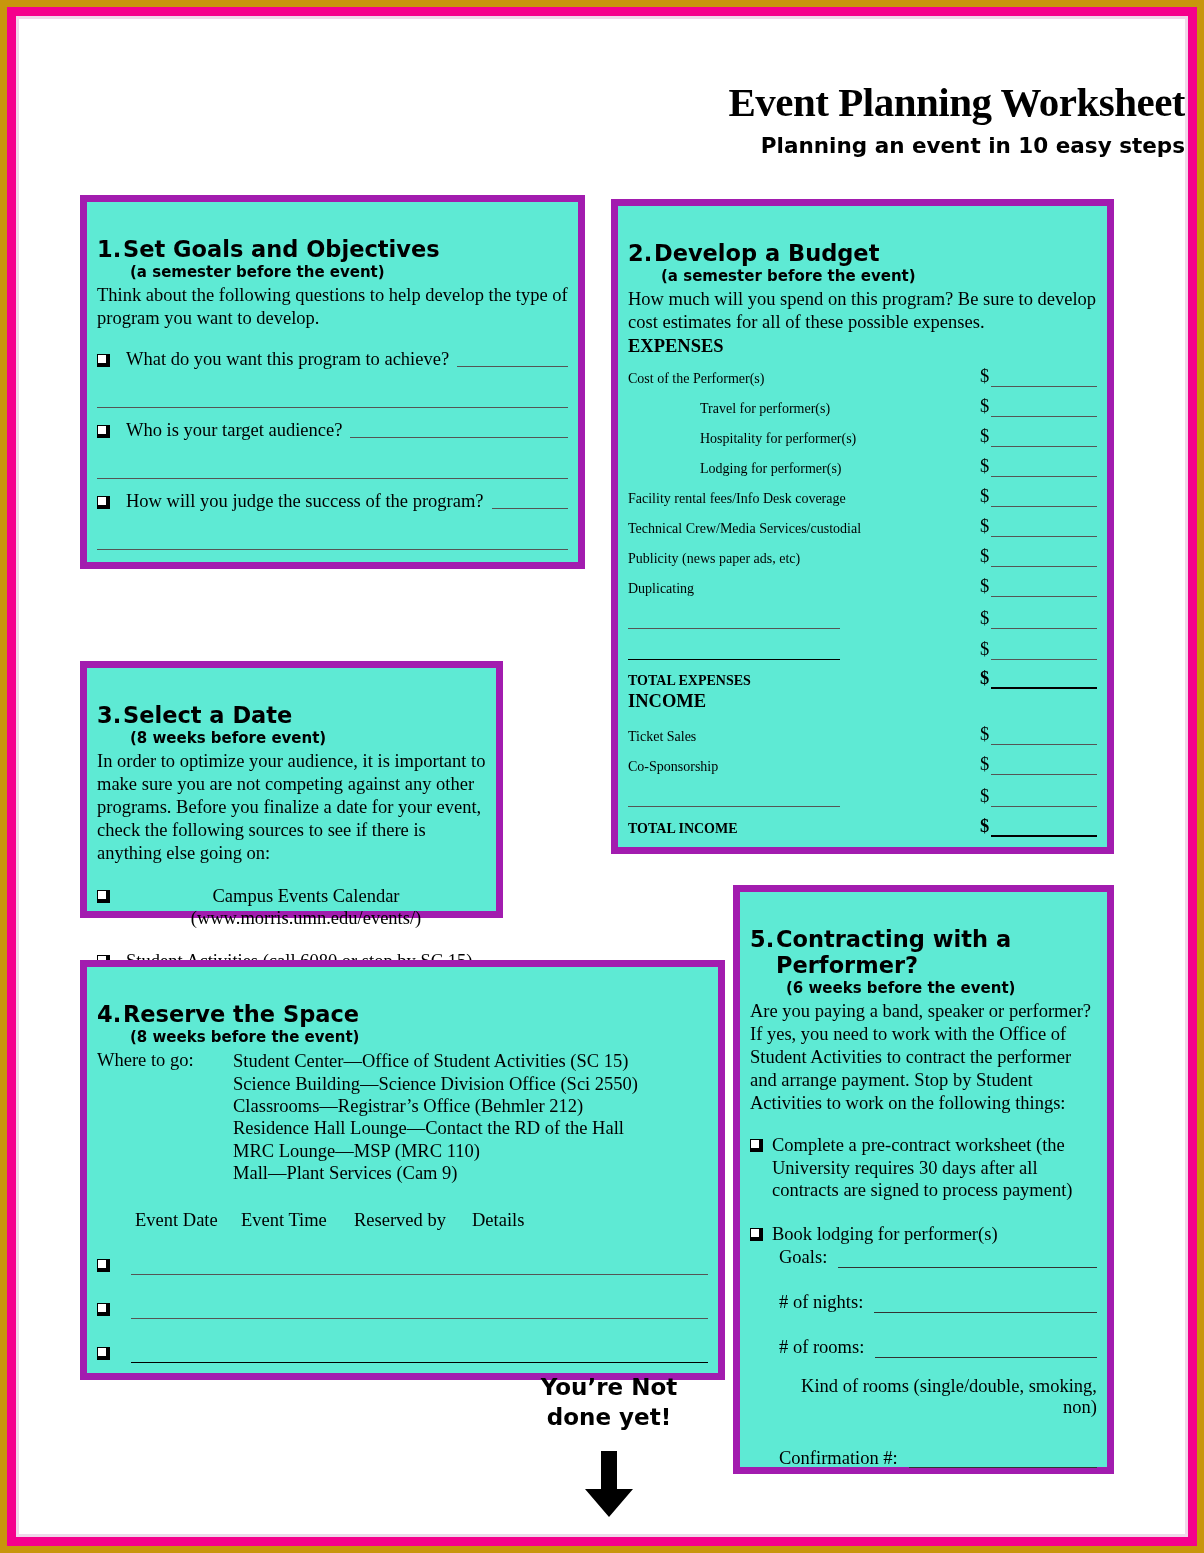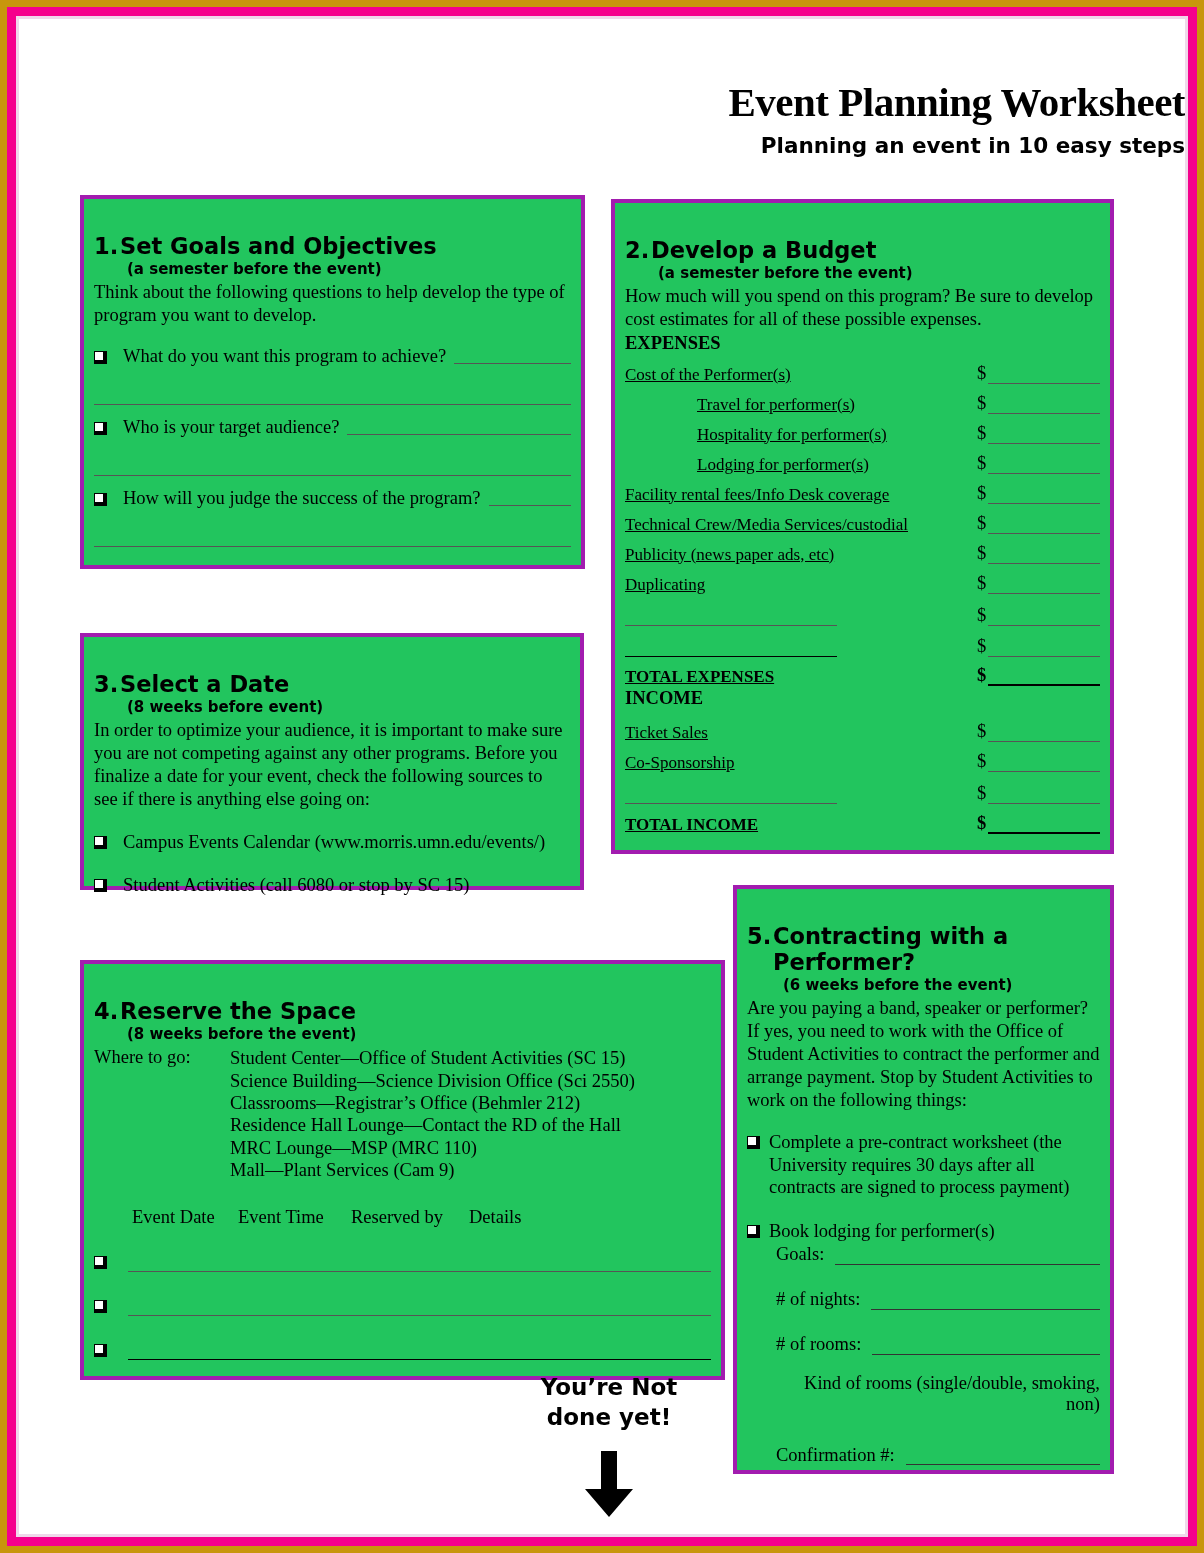--- a/index.html
+++ b/index.html
@@ -43,22 +43,22 @@
     font-family: "DejaVu Sans", sans-serif;
     font-weight: bold;
     font-size: 21.5px;
     color: #000;
     margin-top: 9px;
   }
 
   
   .box {
     position: absolute;
-    border: 4px solid #a21caf;
-    background: #22c55e;
+    border: 7px solid #a21caf;
+    background: #5eead4;
     padding: 8px 10px 6px 10px;
   }
   .sec-title {
     font-family: "DejaVu Sans", sans-serif;
     font-weight: bold;
     font-size: 22.5px;
     color: #000;
     line-height: 1.16;
     white-space: pre-line;
   }
@@ -107,24 +107,23 @@
   }
   .q-underline {
     border-bottom: 1.3px solid #555;
     height: 38px;
     margin-left: 0px;
   }
 
   
   .bud-row { display: flex; align-items: flex-end; margin-top: 9px; }
   .bud-label {
-    font-size: 17px; color: #000;
+    font-size: 14px; color: #000;
     width: 352px; flex: 0 0 352px;
     line-height: 1.15;
-    text-decoration: underline;
   }
   .bud-label.indent { padding-left: 72px; }
   .bud-label.strong { font-weight: bold; }
   .bud-label.blankline {
     border-bottom: 1.3px solid #555;
     width: 212px; flex: 0 0 212px;
     height: 20px;
   }
   .bud-label.blankline.dark { border-bottom-color: #000; }
   .bud-amt {
@@ -336,21 +335,21 @@
 
     <div class="bud-row" style="margin-top:9px;">
       <div class="bud-label strong">TOTAL INCOME</div>
       <div class="bud-amt strong">
           <span class="dollar">$</span>
           <span class="line"></span>
         </div>
     </div>
   </div>
 
-  <div class="box" style="left:61px; top:614px; width:504px; height:257px;">
+  <div class="box" style="left:61px; top:642px; width:423px; height:257px;">
     <div class="sec-title">
       <span class="num">3.</span><span>Select a Date</span>
     </div>
     <div class="sec-when">(8 weeks before event)</div>
     <div class="sec-intro">In order to optimize your audience, it is important to make sure you are not competing against any other programs.  Before you finalize a date for your event, check the following sources to see if there is anything else going on:</div>
 
     <div class="chk-row">
       <span class="cbx"></span>
       <span class="chk-text">Campus Events Calendar (www.morris.umn.edu/events/)</span>
     </div>

